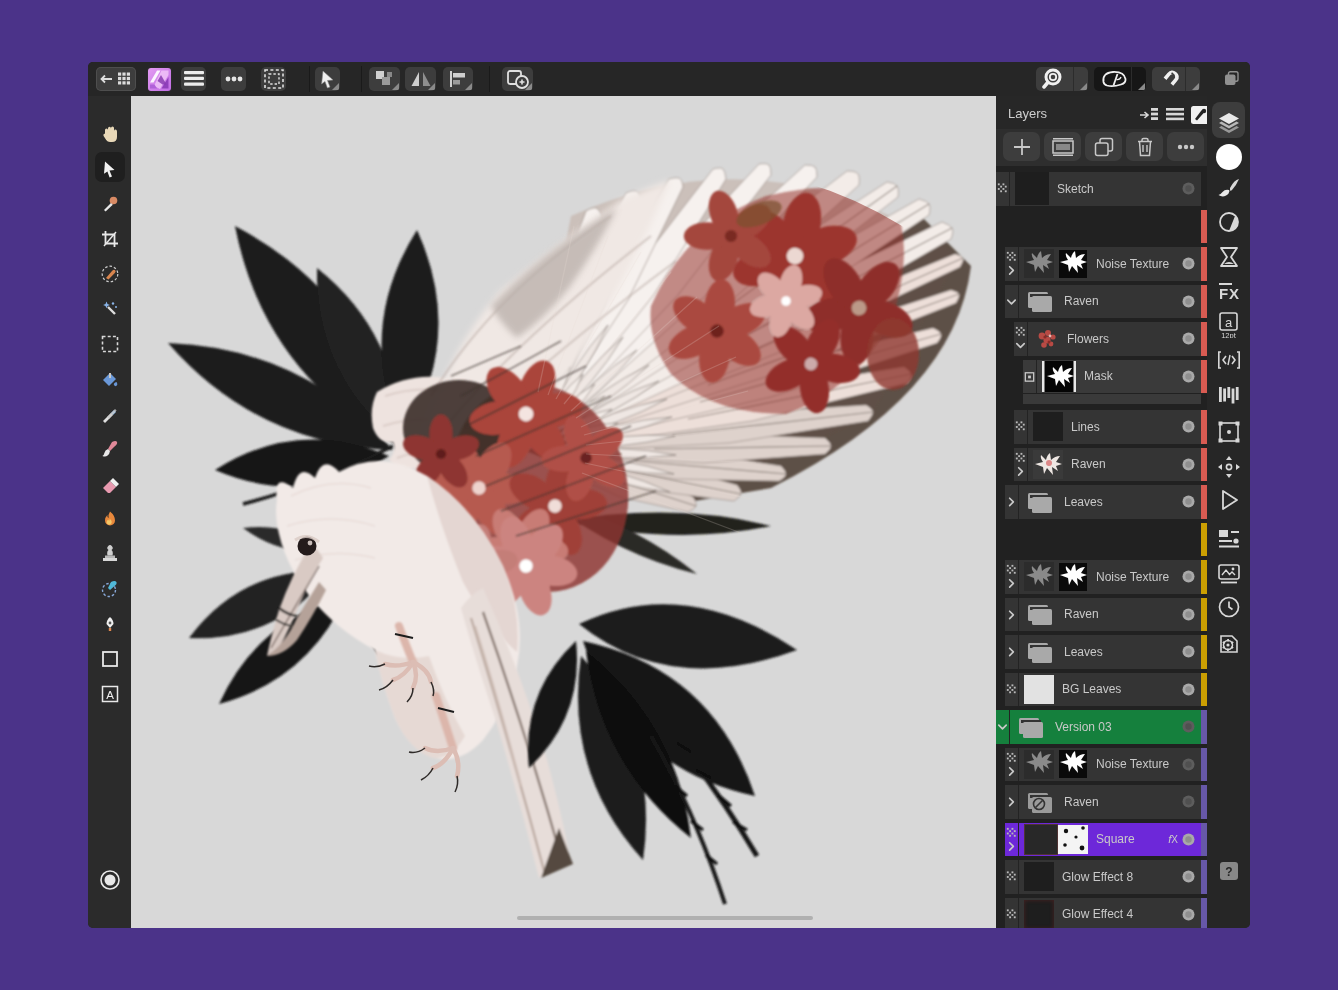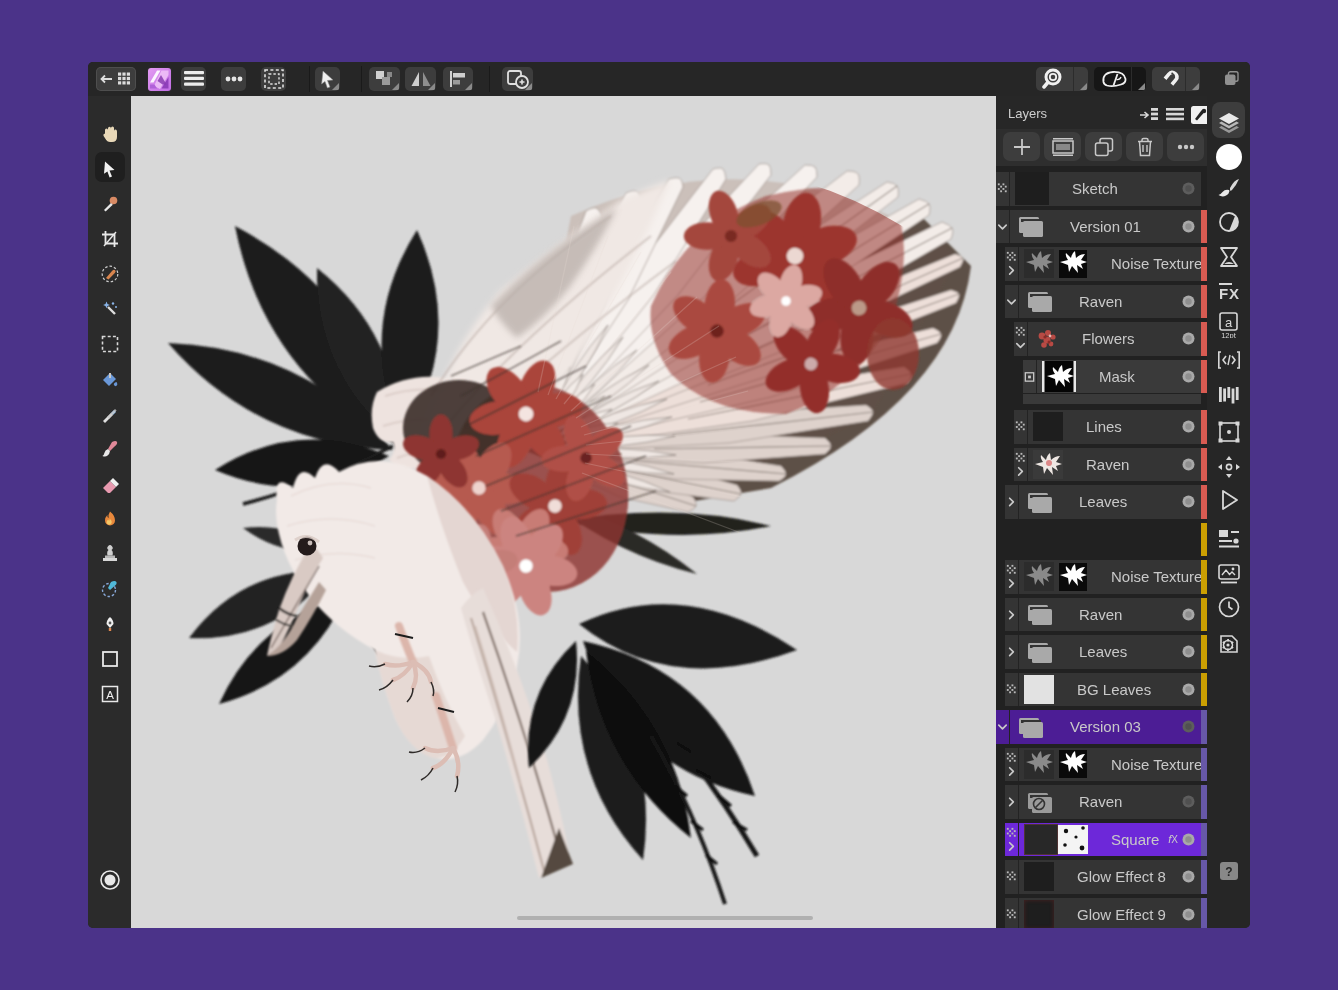--- a/index.html
+++ b/index.html
@@ -19,21 +19,21 @@
 .hstrip1{position:absolute;left:0;top:0;width:100%;height:33px;background:#272727}
 .hstrip2{position:absolute;left:0;top:33px;width:100%;height:37px;background:#2e2e2e}
 .ltitle{position:absolute;left:12px;top:10px;font-size:13px;color:#cfcfcf}
 .lbtnrow{position:absolute;left:0;top:34px;width:100%;height:38px}
 .lbtn{position:absolute;top:2px;width:37px;height:29px;background:#3d3d3d;border-radius:7px;display:flex;align-items:center;justify-content:center}
 .row{position:absolute;display:flex;align-items:center;overflow:hidden}
 .gut{width:14px;height:100%;border-right:1px solid #232323;flex:0 0 14px;display:flex;align-items:center;justify-content:center}
 .thwrap{display:flex;align-items:center;margin-left:5px}
 .th{display:inline-flex;align-items:center;justify-content:center;overflow:hidden}
 .th.dark{background:#1e1e1e}
-.lname{margin-left:23px;font-size:15px;color:#c9c9c9;white-space:nowrap}
+.lname{margin-left:8px;font-size:12px;color:#c9c9c9;white-space:nowrap}
 .sp{flex:1}
 .oc{margin-right:6px;display:flex;align-items:center}
 .fx{font-size:11px;color:#c9c9c9;font-style:italic;margin-right:0px}
 .fx2{font-size:10px;color:#c9c9c9;margin-right:4px}
 .strip{position:absolute;width:8px}
 #rightrail{position:absolute;left:1119px;top:34px;width:43px;height:832px;background:#262626}
 .ricon{position:absolute;left:0;width:43px;height:26px;display:flex;align-items:center;justify-content:center}
 .riconsel{position:absolute;left:5px;width:33px;height:36px;background:#3d3d3d;border-radius:8px}
 </style></head>
 <body>
@@ -679,44 +679,20 @@
         </span>
         <span class="lname">Sketch</span>
         <span class="sp"></span>
         <span class="oc">
           <svg width="13" height="13" viewBox="0 0 13 13" style="">
             <circle cx="6.5" cy="6.5" r="6" fill="#5d5d5d"></circle>
             <circle cx="6.5" cy="6.5" r="3.2" fill="#454545" opacity="0.55"></circle>
           </svg>
         </span>
       </div>
-<div class="row" style="left:0px;top:113.5px;width:205px;height:33.5px;background:#343434">
-        <span class="gut">
-          <svg width="14" height="33" viewBox="0 0 14 33" style="">
-            <path d="M 3 15 L 7 19 L 11 15" stroke="#c9c9c9" stroke-width="1.8" fill="none" stroke-linecap="round" stroke-linejoin="round"></path>
-          </svg>
-        </span>
-        <span class="thwrap">
-          <span class="th" style="width:32px;height:30px">
-            <svg width="30" height="30" viewBox="0 0 30 30" style="">
-              <rect x="3" y="6" width="20" height="16" rx="1.5" fill="#a9a9a9"></rect>
-              <rect x="5" y="8" width="20" height="3" fill="#333333"></rect>
-              <rect x="7" y="10" width="20" height="16" rx="1.5" fill="#a9a9a9"></rect>
-            </svg>
-          </span>
-        </span>
-        <span class="lname">Version 01</span>
-        <span class="sp"></span>
-        <span class="oc">
-          <svg width="13" height="13" viewBox="0 0 13 13" style="">
-            <circle cx="6.5" cy="6.5" r="6" fill="#a9a9a9"></circle>
-            <circle cx="6.5" cy="6.5" r="3.2" fill="#7a7a7a" opacity="0.55"></circle>
-          </svg>
-        </span>
-      </div>
       <div class="strip" style="left:205px;top:113.5px;height:33.5px;background:#d85b52"></div>
 <div class="row" style="left:9px;top:151.0px;width:196px;height:33.5px;background:#343434">
         <span class="gut">
           <svg width="14" height="33" viewBox="0 0 14 33" style="">
             <rect x="2.0" y="4.0" width="2" height="2" fill="#b9b9b9"></rect>
             <rect x="2.0" y="9.0" width="2" height="2" fill="#b9b9b9"></rect>
             <rect x="4.5" y="6.5" width="2" height="2" fill="#b9b9b9"></rect>
             <rect x="4.5" y="11.5" width="2" height="2" fill="#b9b9b9"></rect>
             <rect x="7.0" y="4.0" width="2" height="2" fill="#b9b9b9"></rect>
             <rect x="7.0" y="9.0" width="2" height="2" fill="#b9b9b9"></rect>
@@ -1039,21 +1015,21 @@
         <span class="lname">BG Leaves</span>
         <span class="sp"></span>
         <span class="oc">
           <svg width="13" height="13" viewBox="0 0 13 13" style="">
             <circle cx="6.5" cy="6.5" r="6" fill="#a9a9a9"></circle>
             <circle cx="6.5" cy="6.5" r="3.2" fill="#7a7a7a" opacity="0.55"></circle>
           </svg>
         </span>
       </div>
       <div class="strip" style="left:205px;top:576.5px;height:33.5px;background:#cb9f02"></div>
-<div class="row" style="left:0px;top:614.0px;width:205px;height:33.5px;background:#4c1d95">
+<div class="row" style="left:0px;top:614.0px;width:205px;height:33.5px;background:#15803d">
         <span class="gut">
           <svg width="14" height="33" viewBox="0 0 14 33" style="">
             <path d="M 3 15 L 7 19 L 11 15" stroke="#c9c9c9" stroke-width="1.8" fill="none" stroke-linecap="round" stroke-linejoin="round"></path>
           </svg>
         </span>
         <span class="thwrap">
           <span class="th" style="width:32px;height:30px">
             <svg width="30" height="30" viewBox="0 0 30 30" style="">
               <rect x="3" y="6" width="20" height="16" rx="1.5" fill="#a9a9a9"></rect>
               <rect x="5" y="8" width="20" height="3" fill="#333333"></rect>
@@ -1209,21 +1185,21 @@
             <rect x="4.5" y="18.5" width="2" height="2" fill="#b9b9b9"></rect>
             <rect x="7.0" y="11.0" width="2" height="2" fill="#b9b9b9"></rect>
             <rect x="7.0" y="16.0" width="2" height="2" fill="#b9b9b9"></rect>
             <rect x="9.5" y="13.5" width="2" height="2" fill="#b9b9b9"></rect>
             <rect x="9.5" y="18.5" width="2" height="2" fill="#b9b9b9"></rect>
           </svg>
         </span>
         <span class="thwrap">
           <span class="th dark" style="width:30px;height:29px;box-shadow:inset 0 0 4px rgba(160,40,40,.35)"></span>
         </span>
-        <span class="lname">Glow Effect 9</span>
+        <span class="lname">Glow Effect 4</span>
         <span class="sp"></span>
         <span class="oc">
           <svg width="13" height="13" viewBox="0 0 13 13" style="">
             <circle cx="6.5" cy="6.5" r="6" fill="#a9a9a9"></circle>
             <circle cx="6.5" cy="6.5" r="3.2" fill="#7a7a7a" opacity="0.55"></circle>
           </svg>
         </span>
       </div>
       <div class="strip" style="left:205px;top:801.5px;height:33.5px;background:#6758a8"></div>
     </div>

